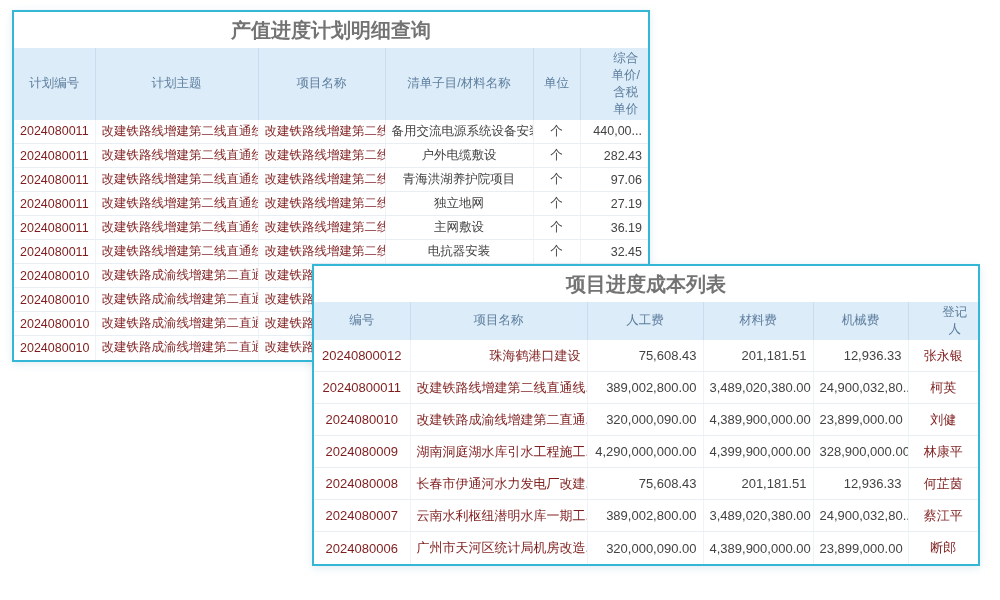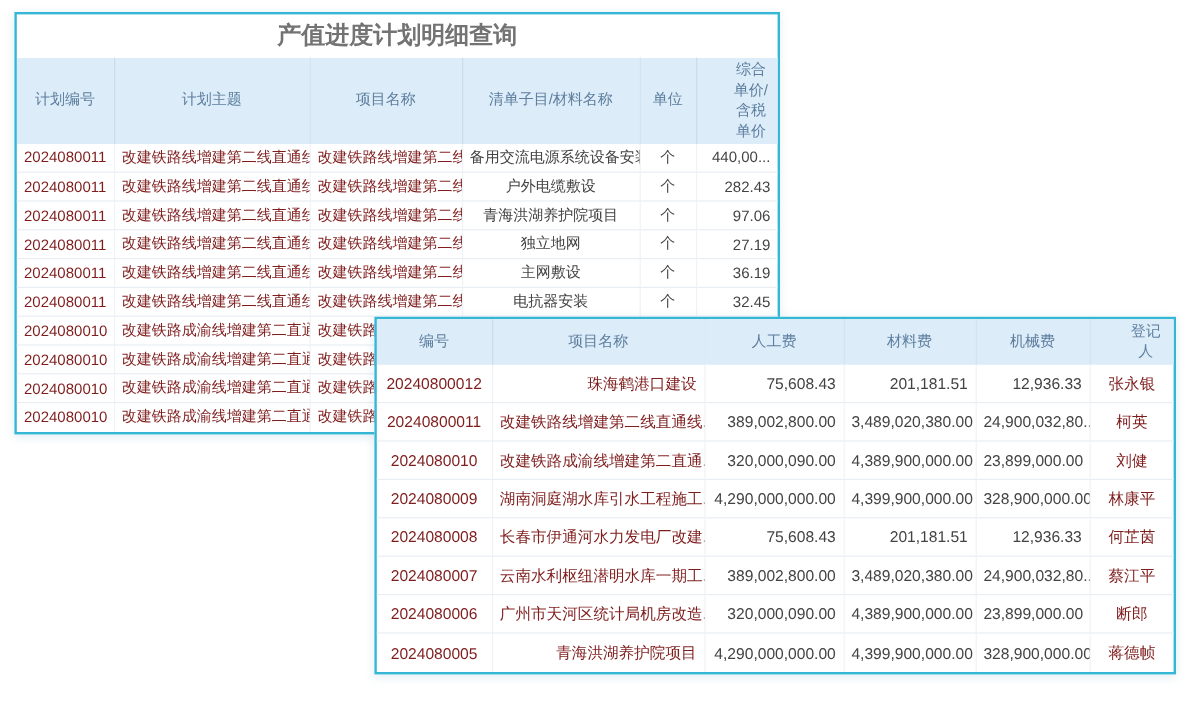--- a/index.html
+++ b/index.html
@@ -131,20 +131,21 @@
           <td class="al link">改建铁路成渝线增建第二直通</td>
           <td class="ac"></td>
           <td class="ac"></td>
           <td class="ar"></td>
         </tr>
       </tbody>
   </table>
 </div>
 
 <div class="panel" id="cost-panel">
+  <div class="panel-title">项目进度成本列表</div>
   <table>
     <colgroup>
       <col style="width:96px">
         <col style="width:177px">
         <col style="width:116px">
       <col style="width:110px">
         <col style="width:95px">
         <col style="width:70px">
     </colgroup>
     <thead>
@@ -207,23 +208,15 @@
           <td class="ac link">蔡江平</td>
         </tr>
         <tr>
           <td class="ac link">2024080006</td>
           <td class="al link">广州市天河区统计局机房改造...</td>
           <td class="ar">320,000,090.00</td>
           <td class="ar">4,389,900,000.00</td>
           <td class="ar">23,899,000.00</td>
           <td class="ac link">断郎</td>
         </tr>
-        <tr>
-          <td class="ac link">2024080005</td>
-          <td class="al link">青海洪湖养护院项目</td>
-          <td class="ar">4,290,000,000.00</td>
-          <td class="ar">4,399,900,000.00</td>
-          <td class="ar">328,900,000.00</td>
-          <td class="ac link">蒋德帧</td>
-        </tr>
       </tbody>
   </table>
 </div>
 
 </body></html>

